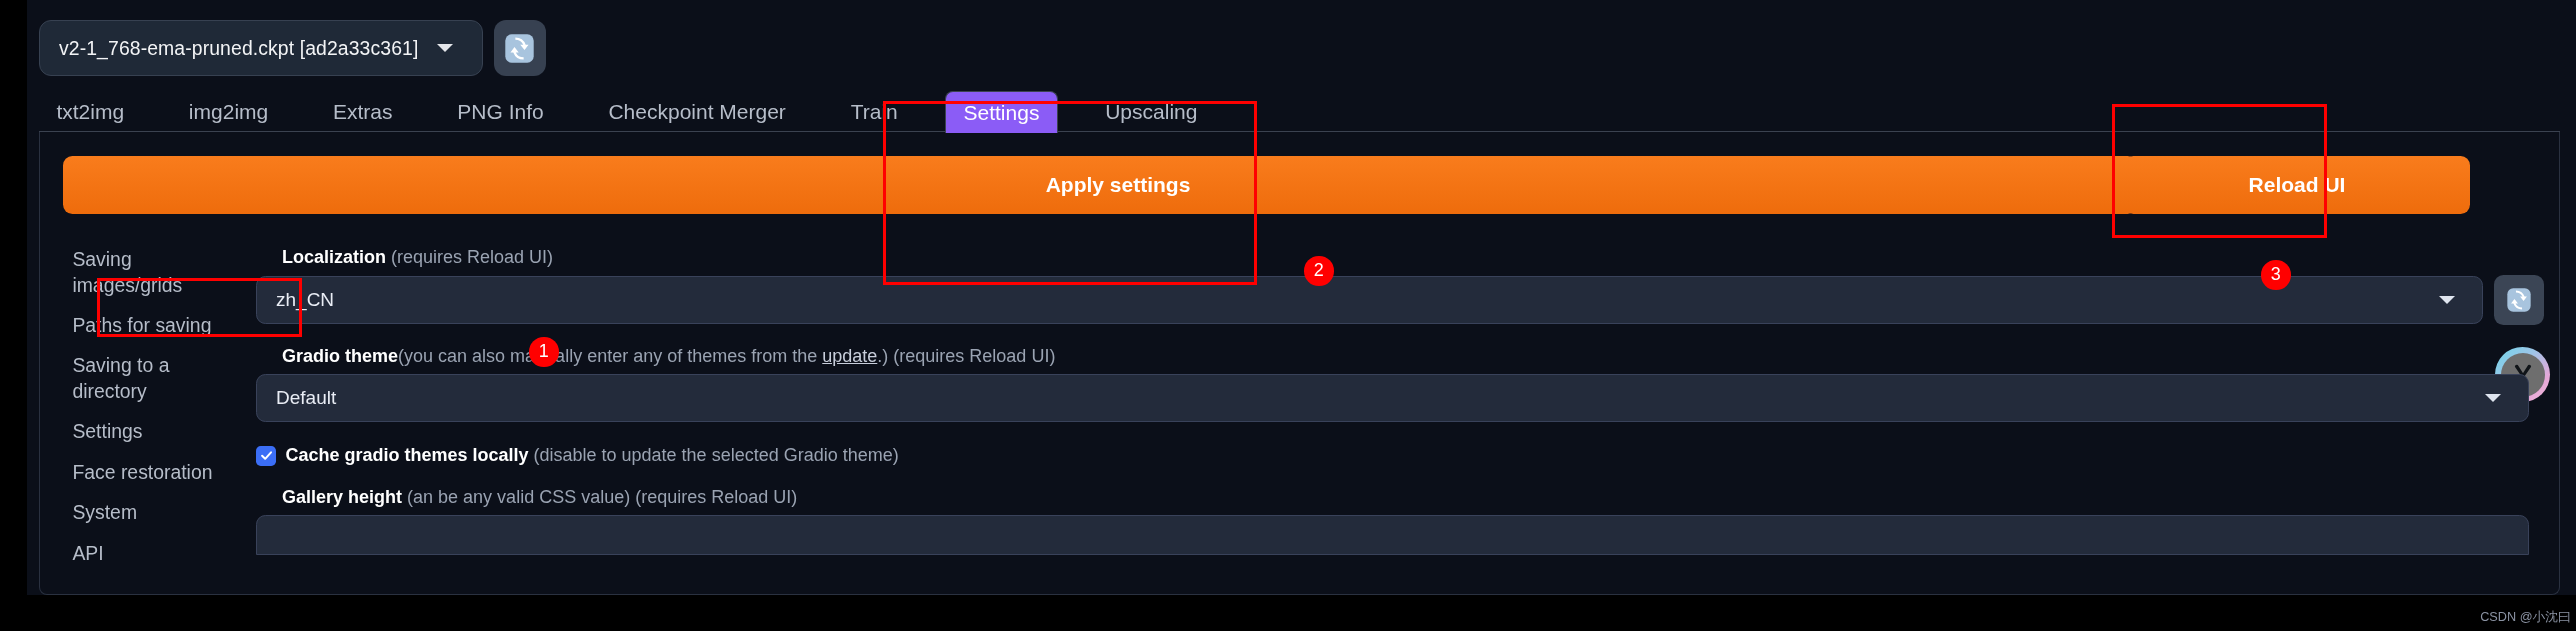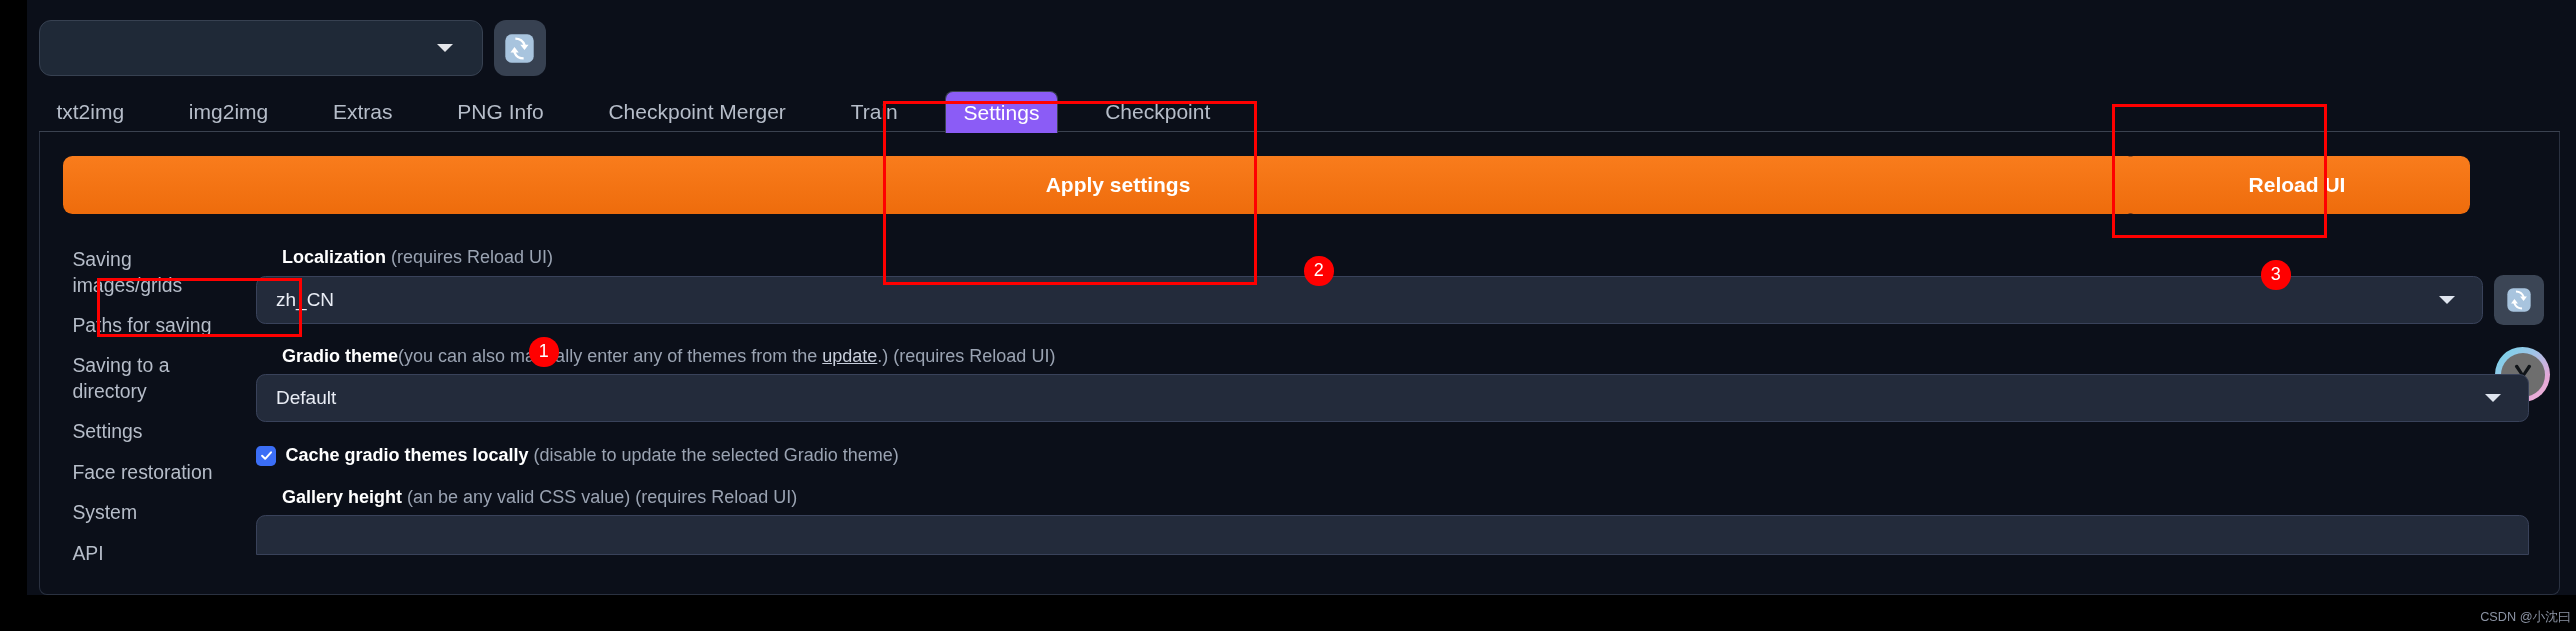--- a/index.html
+++ b/index.html
@@ -300,40 +300,41 @@
     white-space: nowrap;
   }
 </style>
 </head>
 <body>
 
 <div id="page">
 
   <div id="topbar">
     <div class="model-select">
+      <span class="val">v2-1_768-ema-pruned.ckpt [ad2a33c361]</span>
       <span class="caret"></span>
     </div>
     <div class="icon-btn">
       <svg class="refresh-glyph" viewBox="0 0 24 24">
         <rect x="1" y="1" width="22" height="22" rx="5" fill="#a8c4de"></rect>
         <path d="M12 5.2a6.8 6.8 0 0 1 6.1 3.8h-2.3l3.3 4.2 3.1-4.2h-2.2A8.6 8.6 0 0 0 12 3.4z" fill="#ffffff" transform="translate(-3.2,0)"></path>
         <path d="M12 18.8A6.8 6.8 0 0 1 5.9 15h2.3L4.9 10.8 1.8 15H4A8.6 8.6 0 0 0 12 20.6z" fill="#ffffff" transform="translate(3.2,0)"></path>
       </svg>
     </div>
   </div>
 
   <div id="tabs">
     <div class="tab">txt2img</div>
     <div class="tab">img2img</div>
     <div class="tab">Extras</div>
     <div class="tab">PNG Info</div>
     <div class="tab">Checkpoint Merger</div>
     <div class="tab">Train</div>
     <div class="tab active">Settings</div>
-    <div class="tab">Checkpoint</div>
+    <div class="tab">Upscaling</div>
   </div>
   <div id="tabs-underline"></div>
 
   <div id="panel">
 
     <div class="btn-orange" id="apply-settings">Apply settings</div>
     <div class="btn-orange" id="reload-ui">Reload UI</div>
 
     <div id="avatar">
       <div class="inner">

